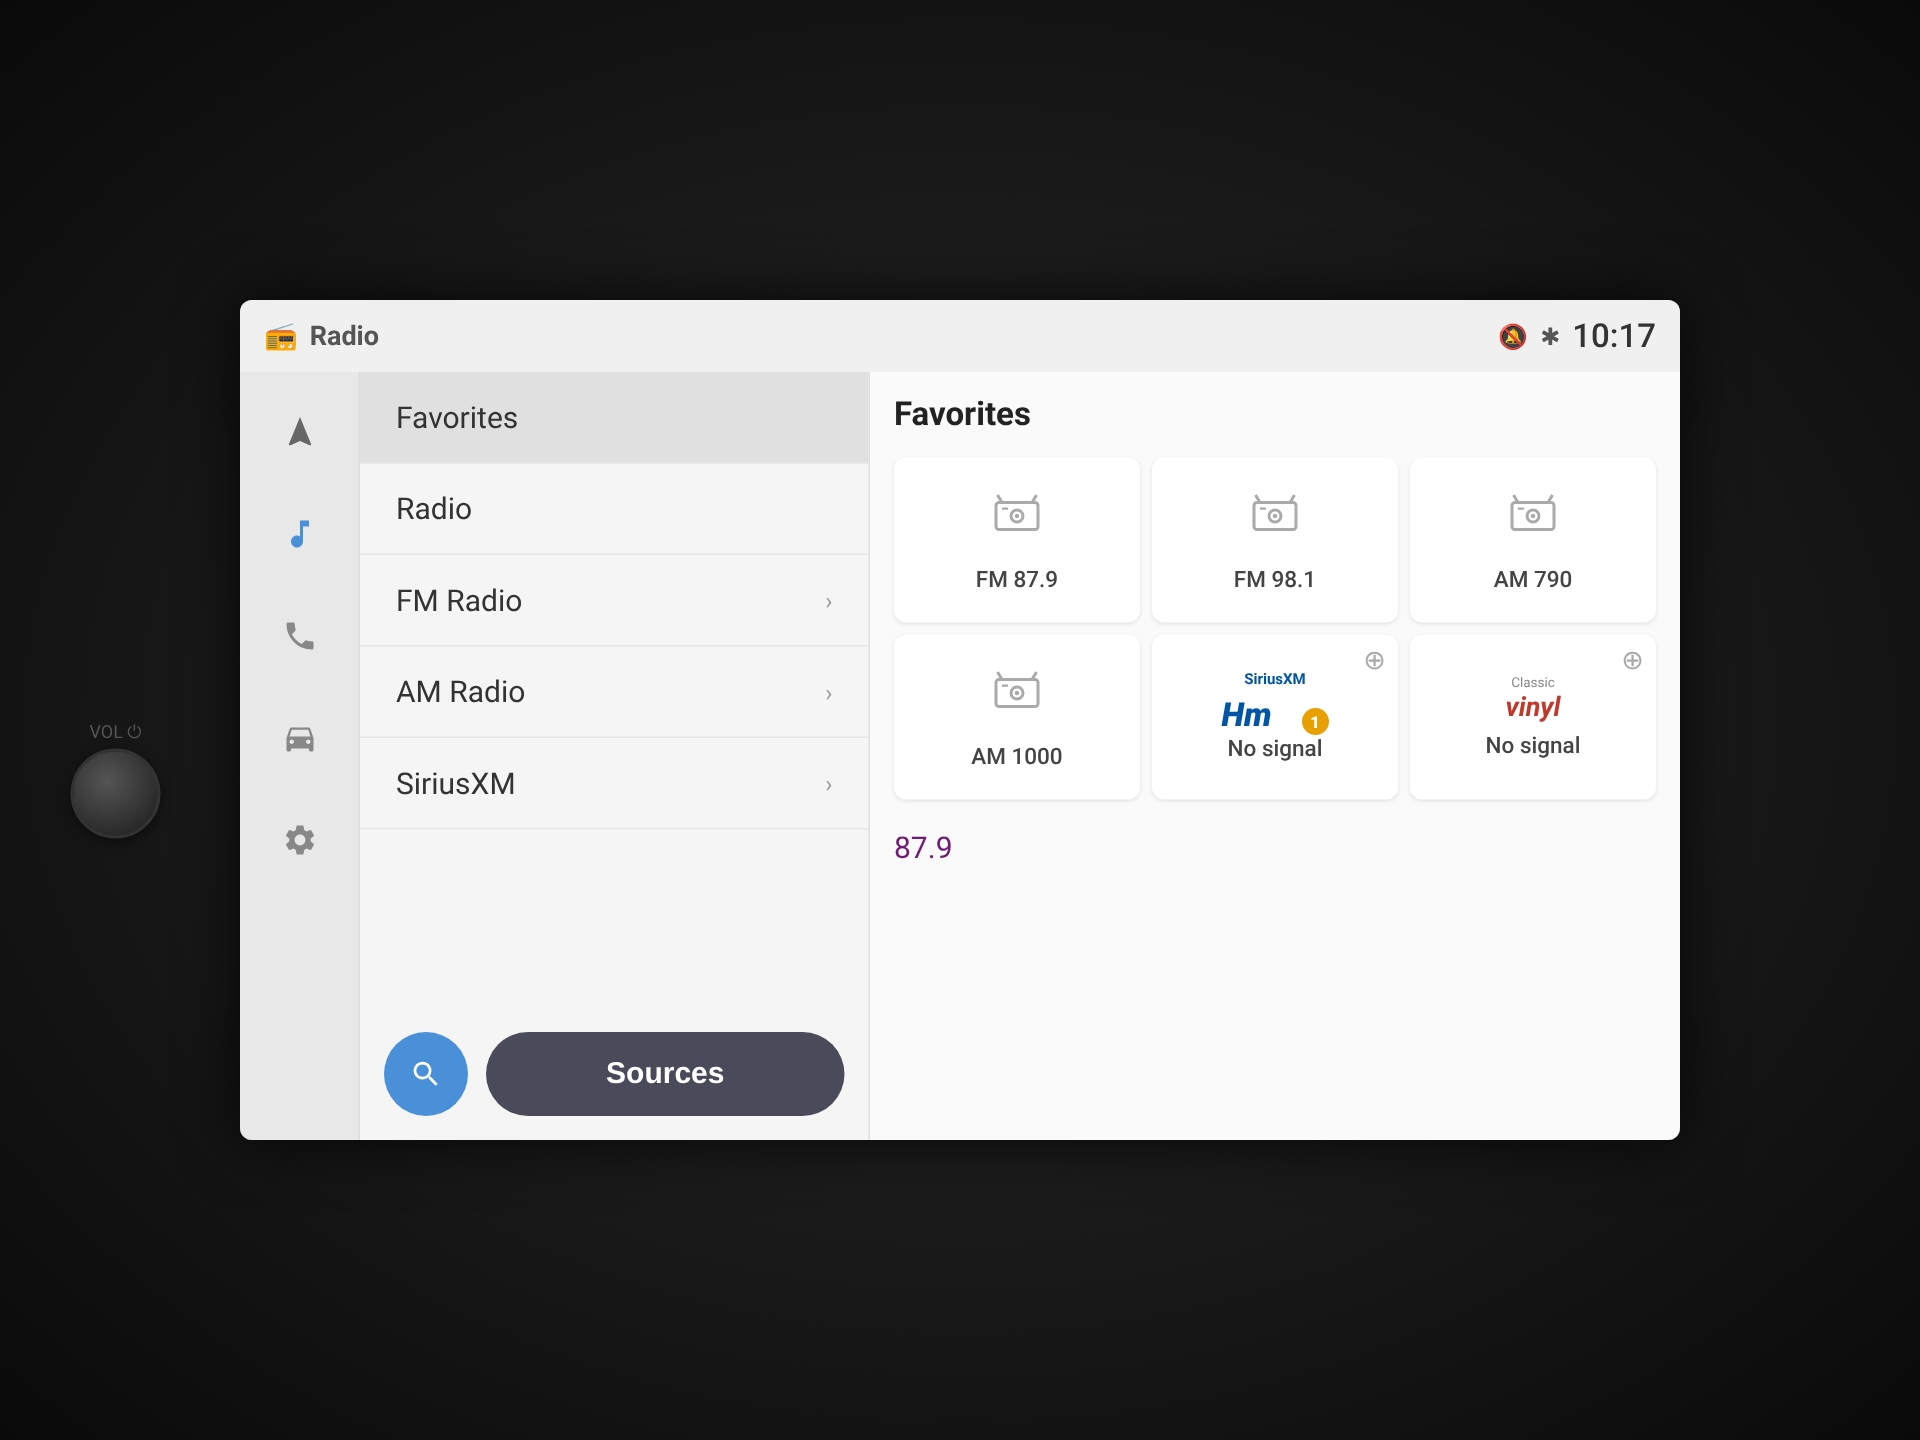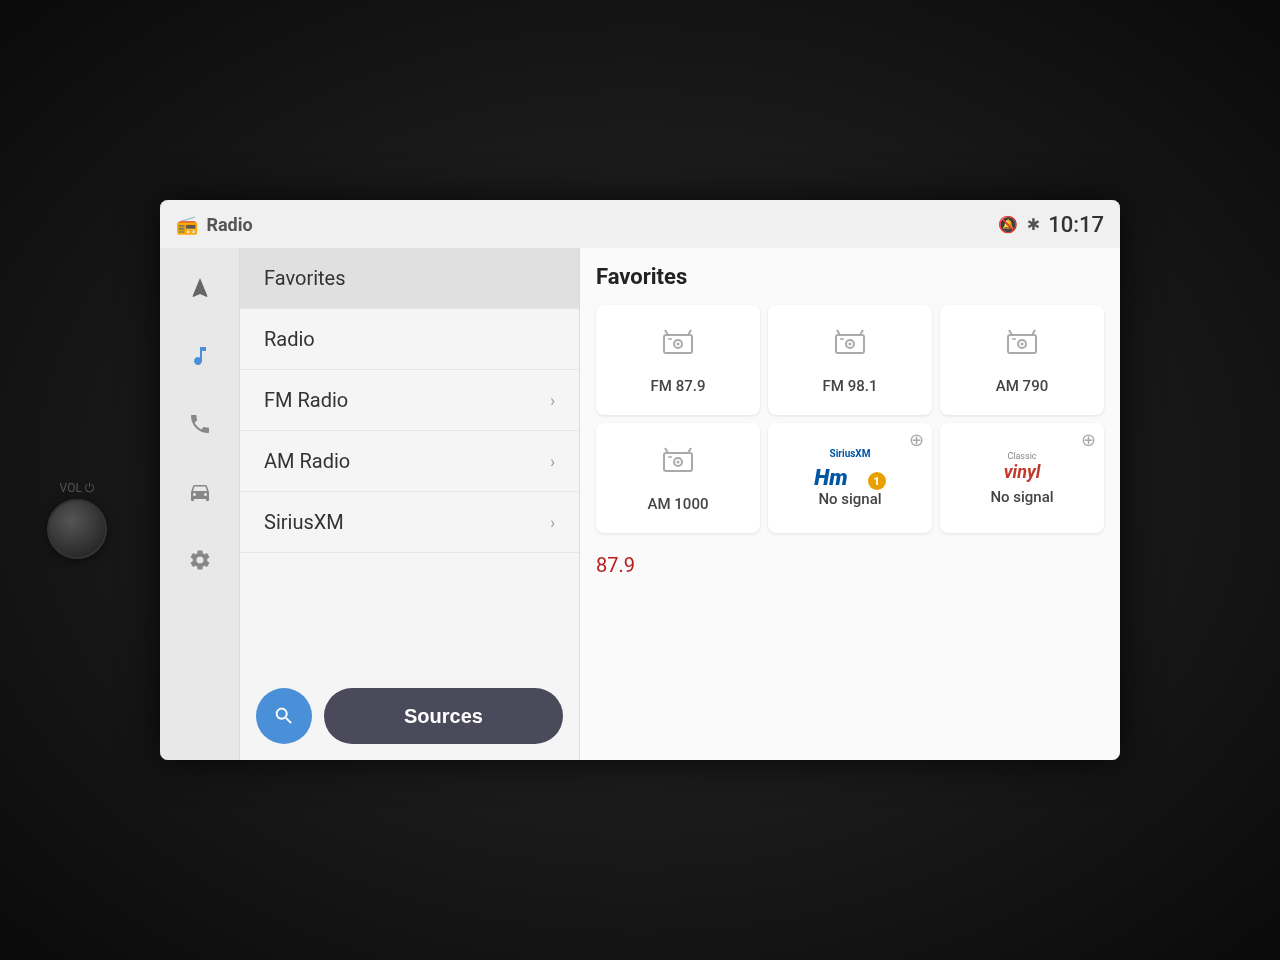--- a/index.html
+++ b/index.html
@@ -231,21 +231,21 @@
     .fav-tile .add-icon {
       position: absolute;
       top: 6px;
       right: 8px;
       font-size: 18px;
       color: #aaa;
     }
 
     .current-station {
       font-size: 20px;
-      color: #b91c1c;
+      color: #701a75;
       margin-top: 4px;
     }
 
     
     .right-panel::-webkit-scrollbar {
       width: 4px;
     }
     .right-panel::-webkit-scrollbar-track {
       background: #eee;
     }

